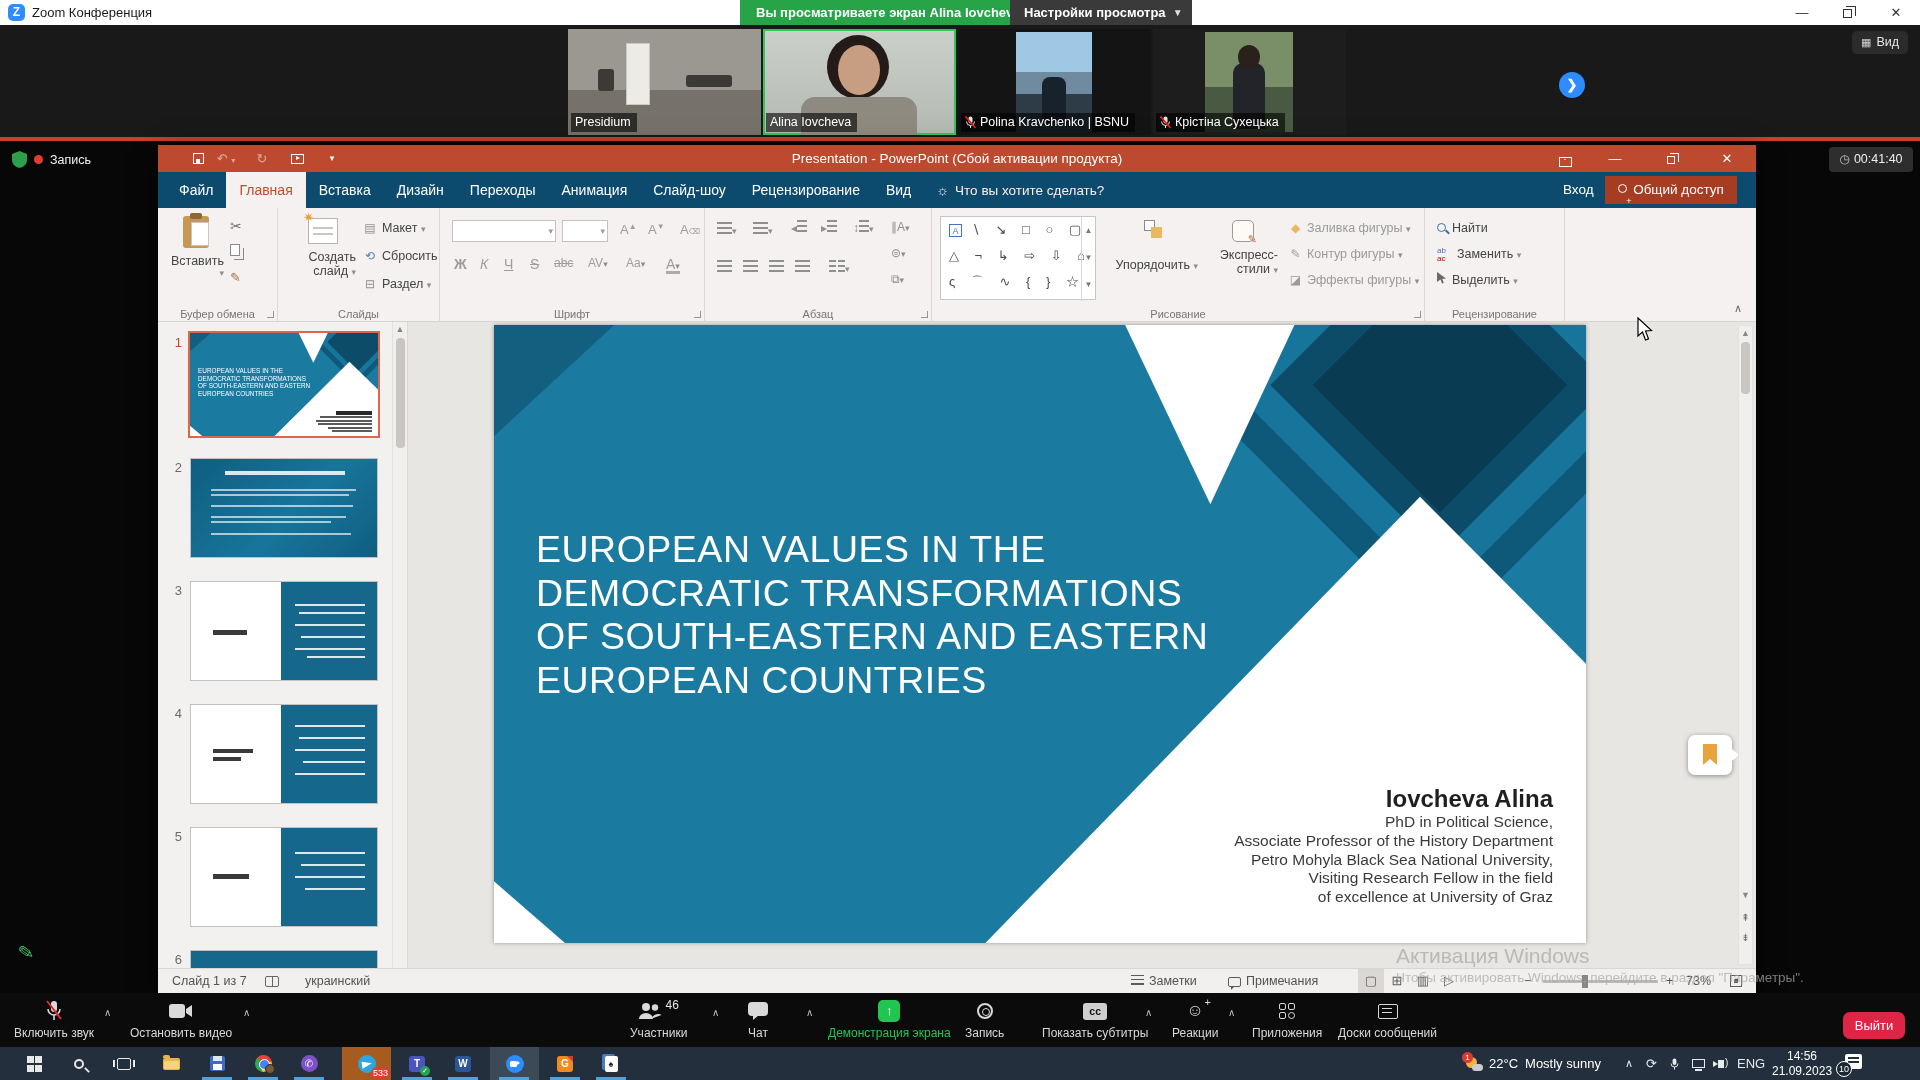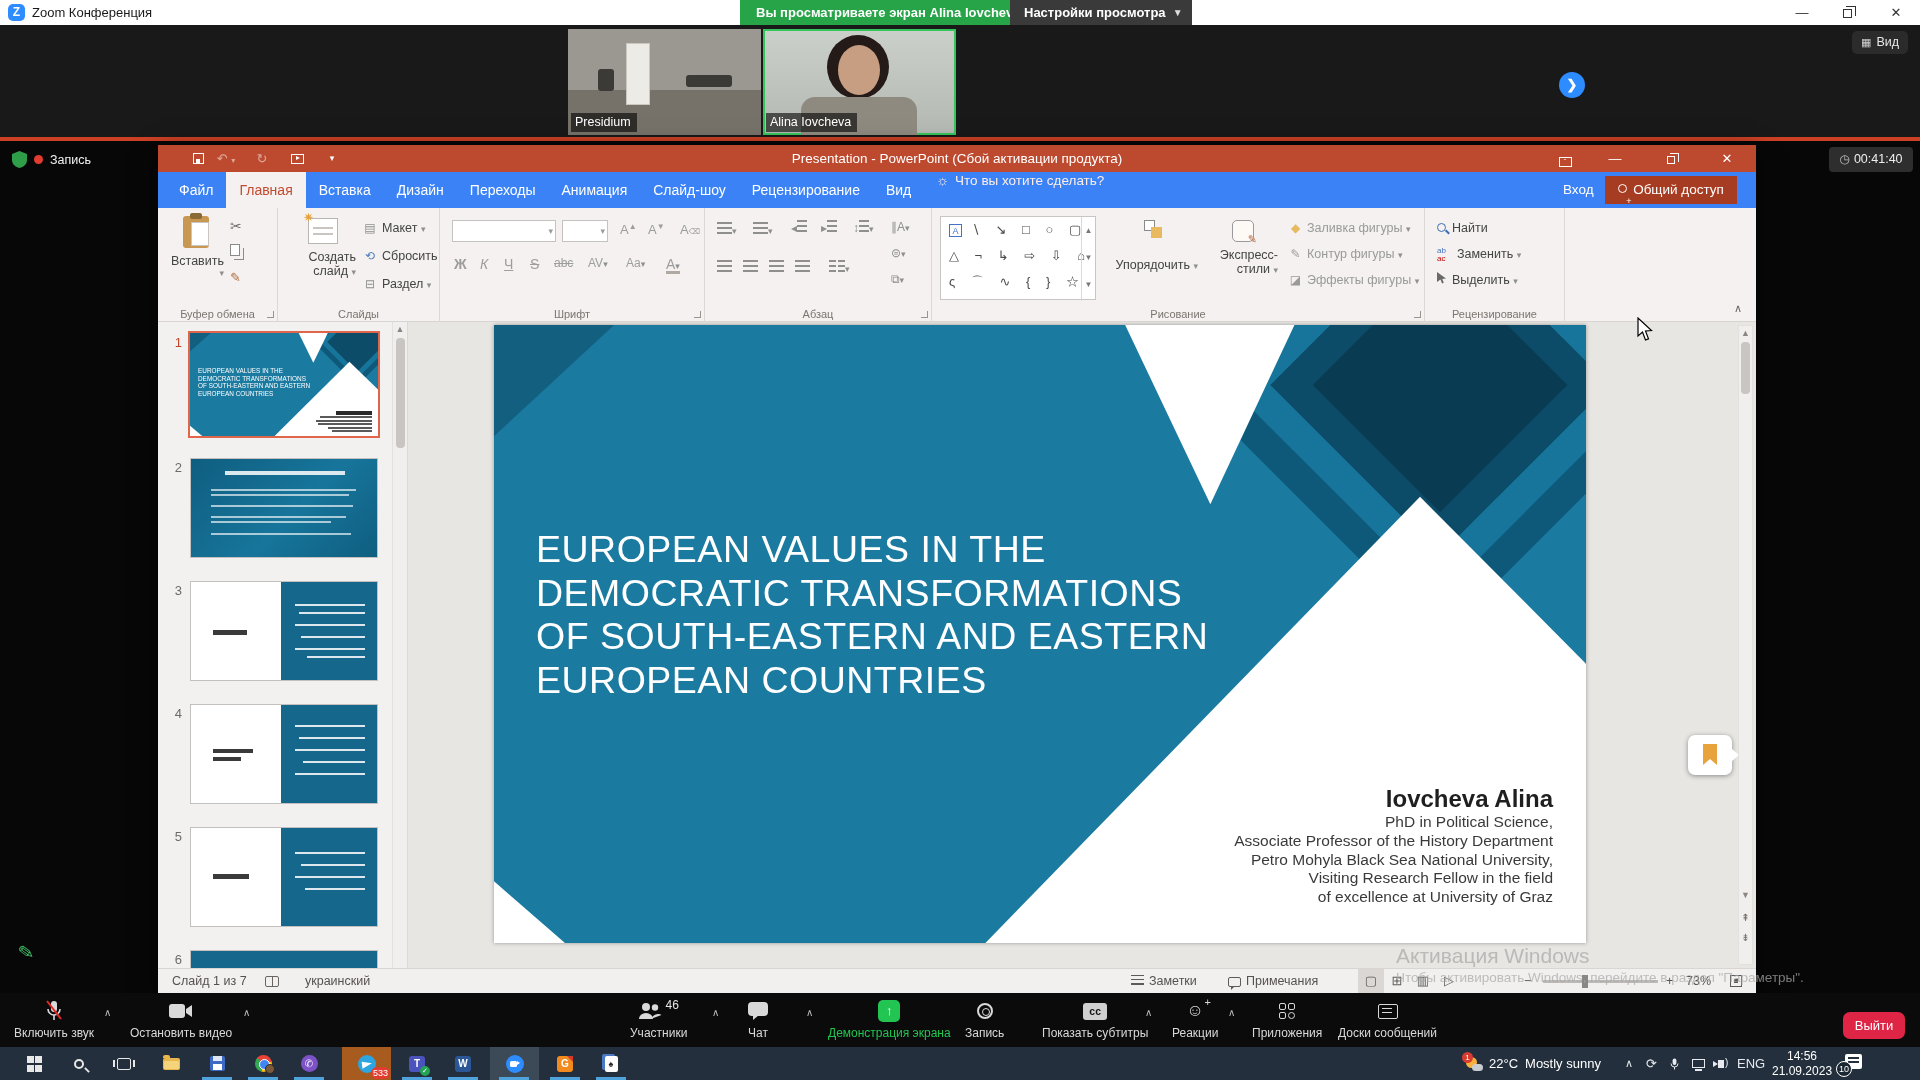--- a/index.html
+++ b/index.html
@@ -59,21 +59,21 @@
 .qat.dim{color:rgba(255,255,255,.5)}
 .save-glyph{display:inline-block;width:11px;height:11px;border:1.4px solid #fff;position:relative;top:1px}
 .save-glyph:before{content:"";position:absolute;left:2px;bottom:0;width:4.5px;height:4.5px;background:#fff}
 .present-glyph{display:inline-block;width:13px;height:10px;border:1.4px solid #fff;position:relative;top:1px}
 .present-glyph:before{content:"";position:absolute;left:4px;top:1px;border-left:4px solid #fff;border-top:2.5px solid transparent;border-bottom:2.5px solid transparent}
 .ppt-ctl{position:absolute;top:0;width:42px;height:27px;text-align:center;line-height:27px;color:#fff;font-size:13px}
 .ppt-restore{display:inline-block;width:8px;height:8px;border:1.2px solid #fff;position:relative;top:1px}
 .ppt-restore:before{content:"";position:absolute;left:2px;top:-4px;width:8px;height:8px;border:1.2px solid #fff;border-bottom:none;border-left:none}
 .ribbondisp{display:inline-block;width:13px;height:10px;border:1.2px solid #fff;position:relative;top:1px;font-size:7px;line-height:8px;color:#fff}
 
-#ppt-tabs{position:absolute;left:0;top:27px;width:100%;height:36px;background:#3b82f6;display:flex;align-items:flex-start;color:#fff;font-size:14px}
+#ppt-tabs{position:absolute;left:0;top:27px;width:100%;height:36px;background:#0c4a6e;display:flex;align-items:center;color:#fff;font-size:14px}
 .ptab{padding:0 13px;line-height:36px;white-space:nowrap}
 .ptab.file{margin-left:8px}
 .ptab.active{background:#F4F1F0;color:#C24B2F}
 #tellme{display:flex;align-items:center;gap:6px;padding:0 12px;font-size:13.5px;color:#fdeee8}
 #tellme .bulb{font-size:14px}
 #signin{position:absolute;left:1405px;top:0;line-height:36px;font-size:13.5px;color:#fff}
 #sharebtn{position:absolute;left:1447px;top:4px;width:132px;height:28px;background:#A63C21;color:#fff;font-size:13.5px;line-height:28px;text-align:center}
 #sharebtn .person{display:inline-block;width:9px;height:9px;border:1.4px solid #fff;border-radius:50%;position:relative;top:-1px;margin-right:6px}
 #sharebtn .person:after{content:"+";position:absolute;left:7px;top:2px;font-size:9px}
 
@@ -279,20 +279,47 @@
       </div>
   </div>
   <div class="thumb t2" style="left:568px">
     <div class="banner2"></div>
     <div class="fig" style="left:30px;top:40px;width:16px;height:22px"></div>
     <div class="fig" style="left:118px;top:46px;width:46px;height:12px"></div>
     <div class="name">
         <span>Presidium</span>
       </div>
   </div>
+  <div class="thumb t4" style="left:958px">
+    <div class="photo"></div>
+      <div class="sil"></div>
+    <div class="name">
+        <svg class="mic-muted" viewBox="0 0 11 13">
+          <rect x="3.5" y="0.5" width="4" height="7" rx="2" fill="#e6e6e6"></rect>
+          <path d="M1.5 5.5a4 4 0 0 0 8 0" stroke="#e6e6e6" fill="none"></path>
+          <line x1="5.5" y1="9.5" x2="5.5" y2="12" stroke="#e6e6e6"></line>
+          <line x1="0.5" y1="0.5" x2="10.5" y2="12" stroke="#e02020" stroke-width="1.6"></line>
+        </svg>
+        <span>Polina Kravchenko | BSNU</span>
+      </div>
+  </div>
+  <div class="thumb t5" style="left:1153px">
+    <div class="photo"></div>
+      <div class="sil"></div>
+      <div class="head5"></div>
+    <div class="name">
+        <svg class="mic-muted" viewBox="0 0 11 13">
+          <rect x="3.5" y="0.5" width="4" height="7" rx="2" fill="#e6e6e6"></rect>
+          <path d="M1.5 5.5a4 4 0 0 0 8 0" stroke="#e6e6e6" fill="none"></path>
+          <line x1="5.5" y1="9.5" x2="5.5" y2="12" stroke="#e6e6e6"></line>
+          <line x1="0.5" y1="0.5" x2="10.5" y2="12" stroke="#e02020" stroke-width="1.6"></line>
+        </svg>
+        <span>Крістіна Сухецька</span>
+      </div>
+  </div>
   <div id="next-page-btn">❯</div>
 </div>
 <div id="share-border-line"></div>
 
 <div id="desktop">
 
   <div id="rec-indicator">
     <svg width="15" height="17" viewBox="0 0 15 17">
         <path d="M7.5 0 L15 3 V9 C15 13.5 11.5 16 7.5 17 C3.5 16 0 13.5 0 9 V3 Z" fill="#2f9e49"></path>
       </svg>

